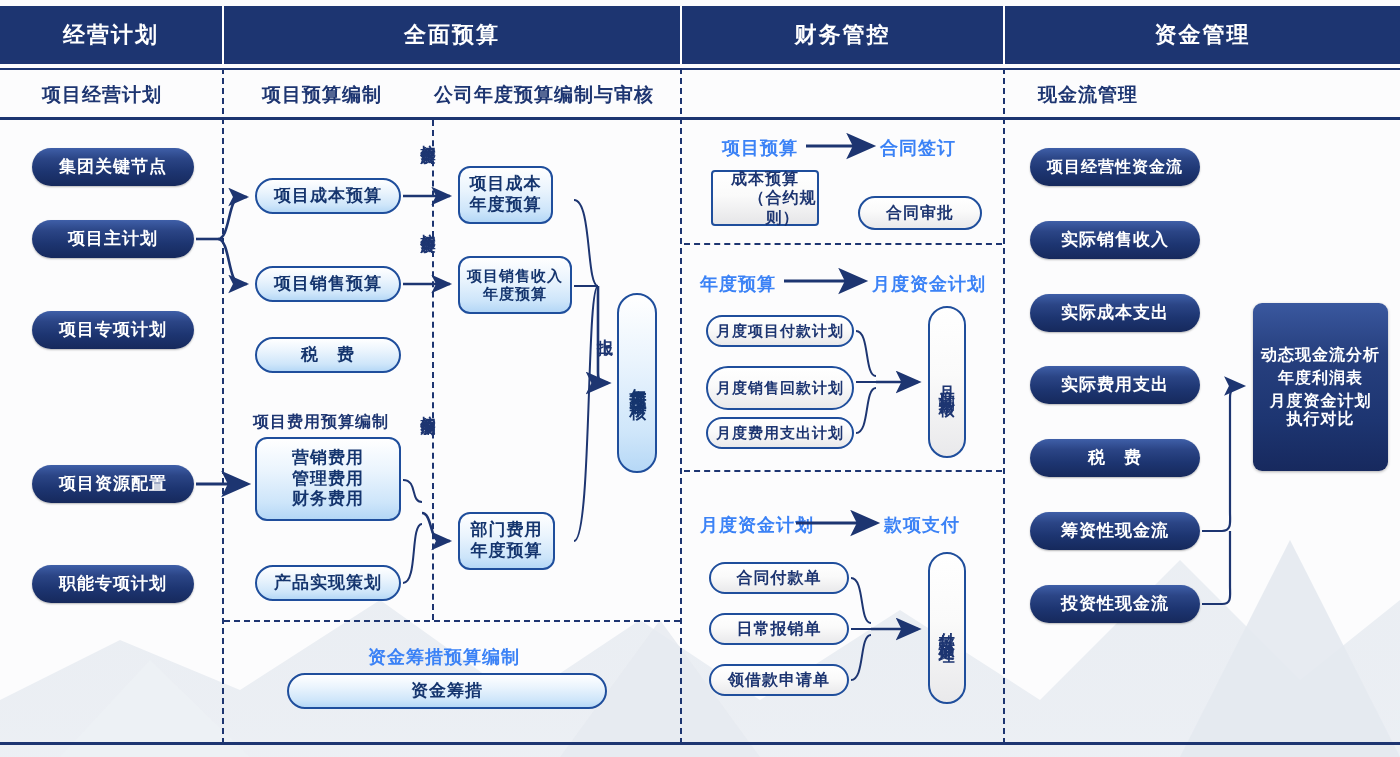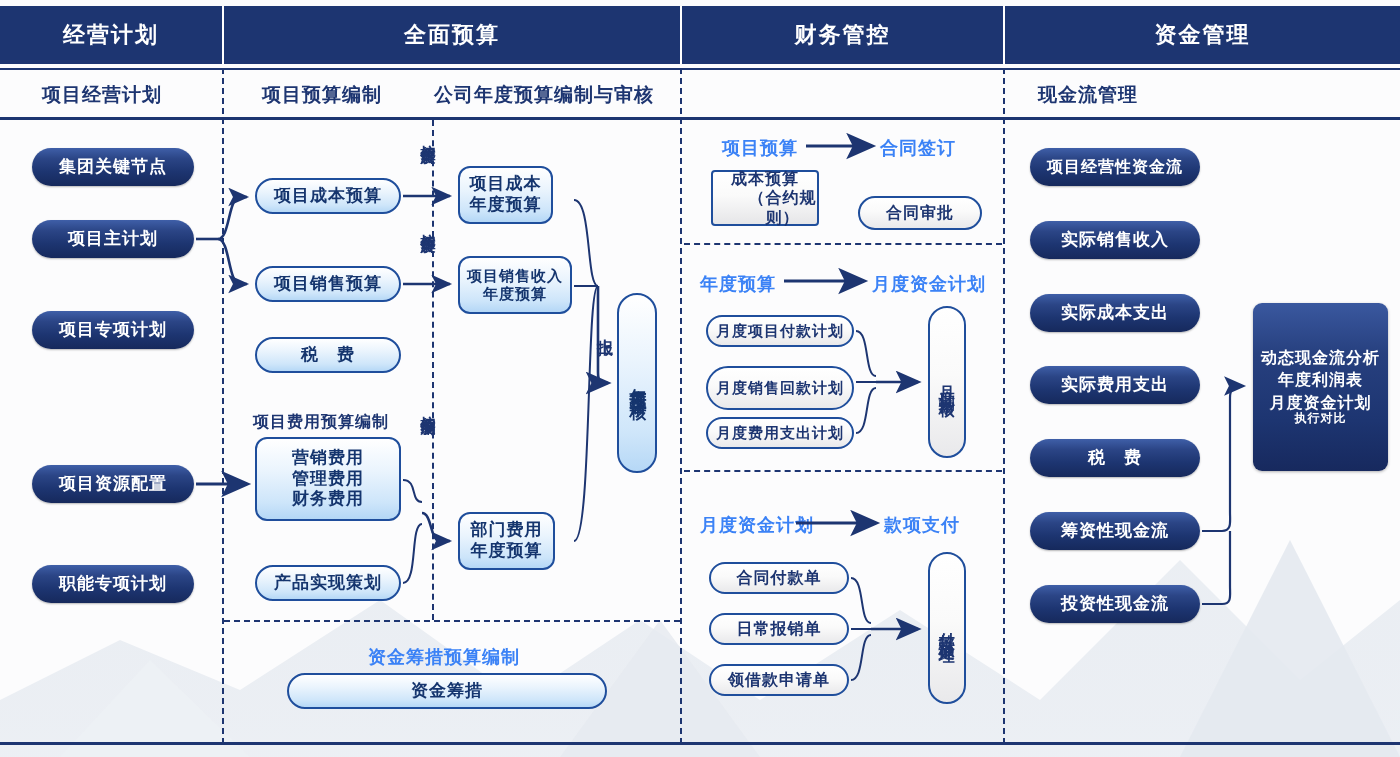--- a/index.html
+++ b/index.html
@@ -233,21 +233,21 @@
     <span>筹资性现金流</span>
     </div>
   <div class="pill p-dark" style="left:1030px;top:585px;width:170px;height:38px;">
     <span>投资性现金流</span>
     </div>
 
   <div class="pill p-dark-rect" style="left:1253px;top:303px;width:135px;height:168px;gap:3px;">
     <span style="font-size:16px;">动态现金流分析</span>
     <span style="font-size:16px;">年度利润表</span>
     <span style="font-size:16px;margin-bottom:-4px;">月度资金计划</span>
-    <span style="font-size:12px;text-align:center;">执行对比</span>
+    <span style="font-size:16px;text-align:center;">执行对比</span>
   </div>
 
   <svg class="ov">
     <defs>
       <marker id="ah" markerWidth="9" markerHeight="9" refX="7.2" refY="3.6" orient="auto">
         <path d="M0,0 L8,3.6 L0,7.2 L1.8,3.6 Z" fill="#1d3571"></path>
       </marker>
       <marker id="ahb" markerWidth="11" markerHeight="11" refX="8.6" refY="4.4" orient="auto">
         <path d="M0,0 L10,4.4 L0,8.8 L2.2,4.4 Z" fill="#1d3571"></path>
       </marker>

